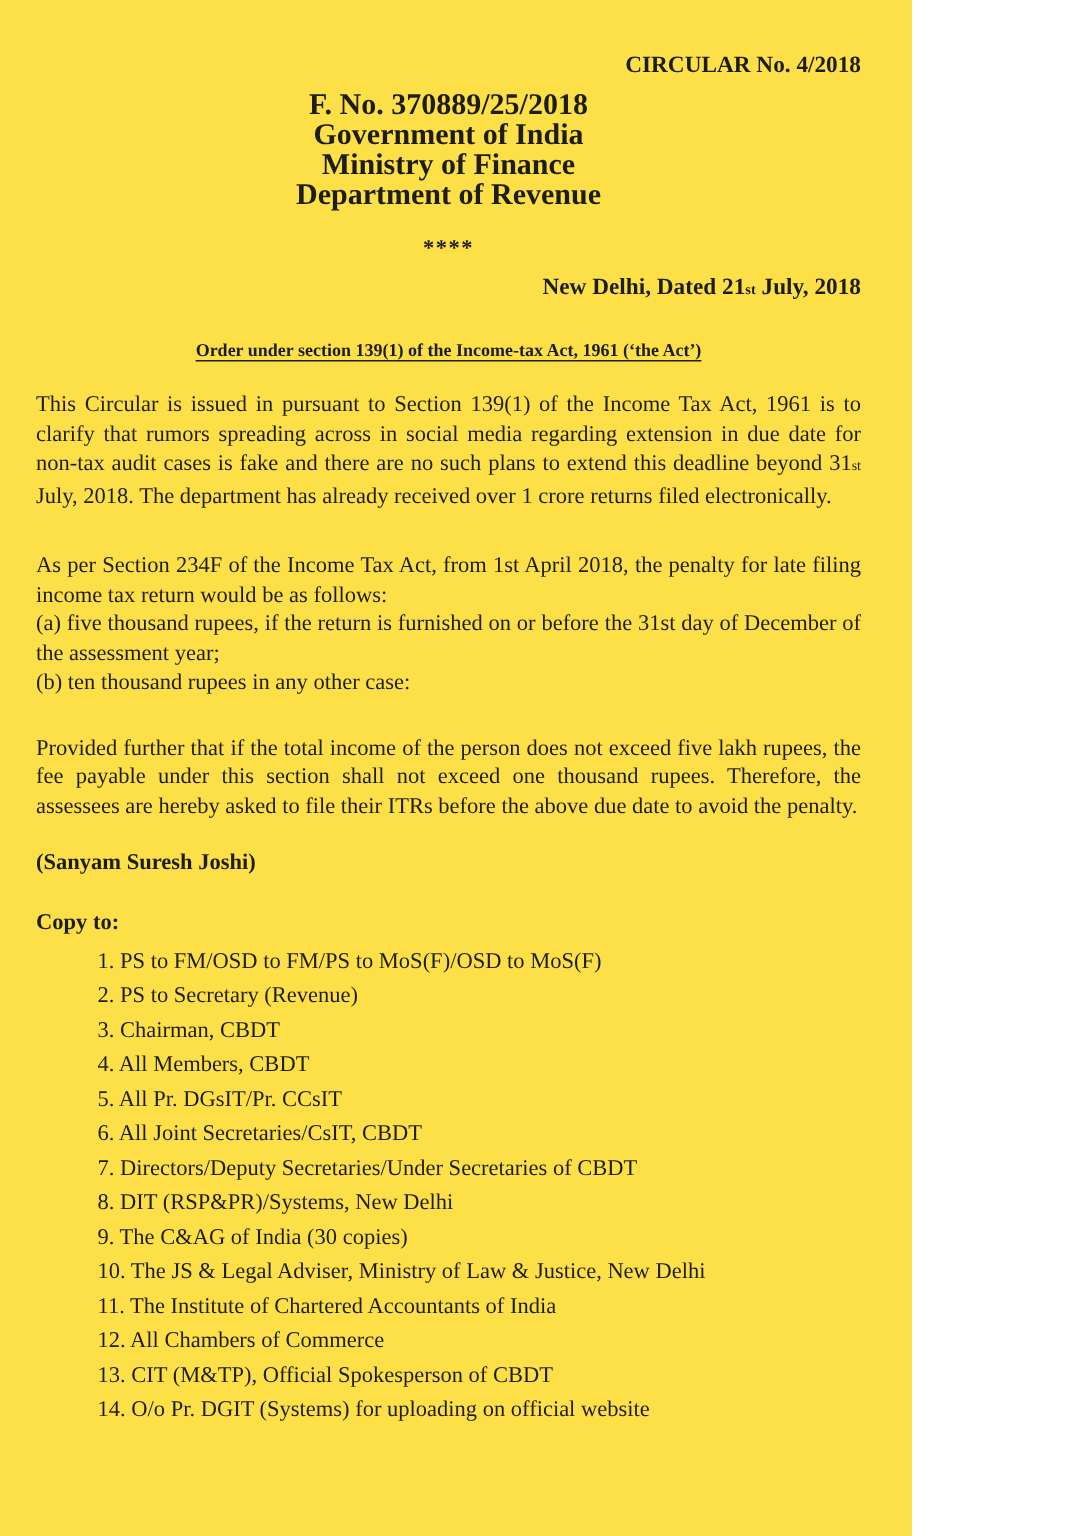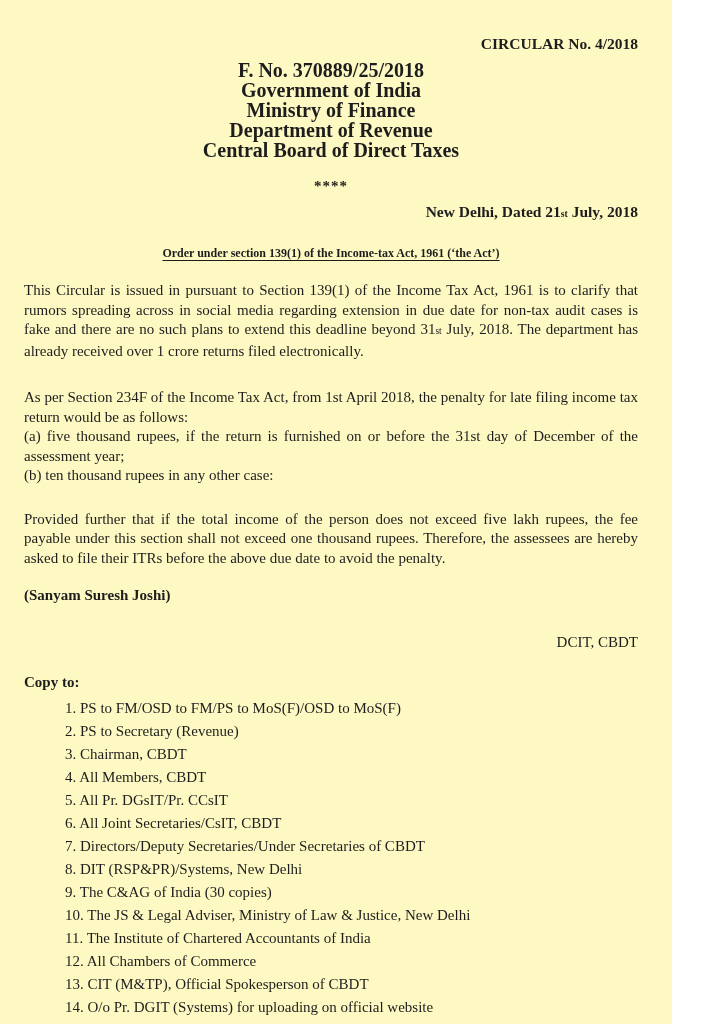--- a/index.html
+++ b/index.html
@@ -2,25 +2,25 @@
 <html><head>
 <meta charset="utf-8">
 <style>
   html, body {
     margin: 0;
     padding: 0;
     background: #ffffff;
   }
   .page {
     position: relative;
-    width: 672px;
+    width: 608px;
     height: 1024px;
     box-sizing: border-box;
     padding: 34px 34px 0 24px;
-    background: #fef9c3;
+    background: #fde047;
     font-family: "Liberation Serif", "DejaVu Serif", serif;
     font-size: 15px;
     color: #1d1d1d;
     overflow: hidden;
   }
   .circular-no {
     text-align: right;
     font-weight: bold;
     font-size: 15.5px;
     line-height: 19px;
@@ -96,21 +96,20 @@
 
 <div class="page">
 
   <div class="circular-no">CIRCULAR No. 4/2018</div>
 
   <div class="letterhead">
     <div>F. No. 370889/25/2018</div>
     <div>Government of India</div>
     <div>Ministry of Finance</div>
     <div>Department of Revenue</div>
-    <div>Central Board of Direct Taxes</div>
   </div>
 
   <div class="stars">****</div>
 
   <div class="date-line">
     <span>New Delhi, Dated 21</span><span class="ordinal">st</span><span> July, 2018</span>
   </div>
 
   <div class="order-heading">
     <span class="underlined">Order under section 139(1) of the Income-tax Act, 1961 (‘the Act’)</span>
@@ -123,21 +122,20 @@
   <div class="para para-2">
     <div>As per Section 234F of the Income Tax Act, from 1st April 2018, the penalty for late filing income tax return would be as follows:</div>
     <div>(a) five thousand rupees, if the return is furnished on or before the 31st day of December of the assessment year;</div>
     <div>(b) ten thousand rupees in any other case:</div>
   </div>
 
   <div class="para para-3">Provided further that if the total income of the person does not exceed five lakh rupees, the fee payable under this section shall not exceed one thousand rupees. Therefore, the assessees are hereby asked to file their ITRs before the above due date to avoid the penalty.</div>
 
   <div class="sig-name">(Sanyam Suresh Joshi)</div>
 
-  <div class="sig-designation">DCIT, CBDT</div>
 
   <div class="copy-label">Copy to:</div>
 
   <div class="copy-list">
       <div class="copy-item">1. PS to FM/OSD to FM/PS to MoS(F)/OSD to MoS(F)</div>
       <div class="copy-item">2. PS to Secretary (Revenue)</div>
       <div class="copy-item">3. Chairman, CBDT</div>
       <div class="copy-item">4. All Members, CBDT</div>
       <div class="copy-item">5. All Pr. DGsIT/Pr. CCsIT</div>
       <div class="copy-item">6. All Joint Secretaries/CsIT, CBDT</div>

